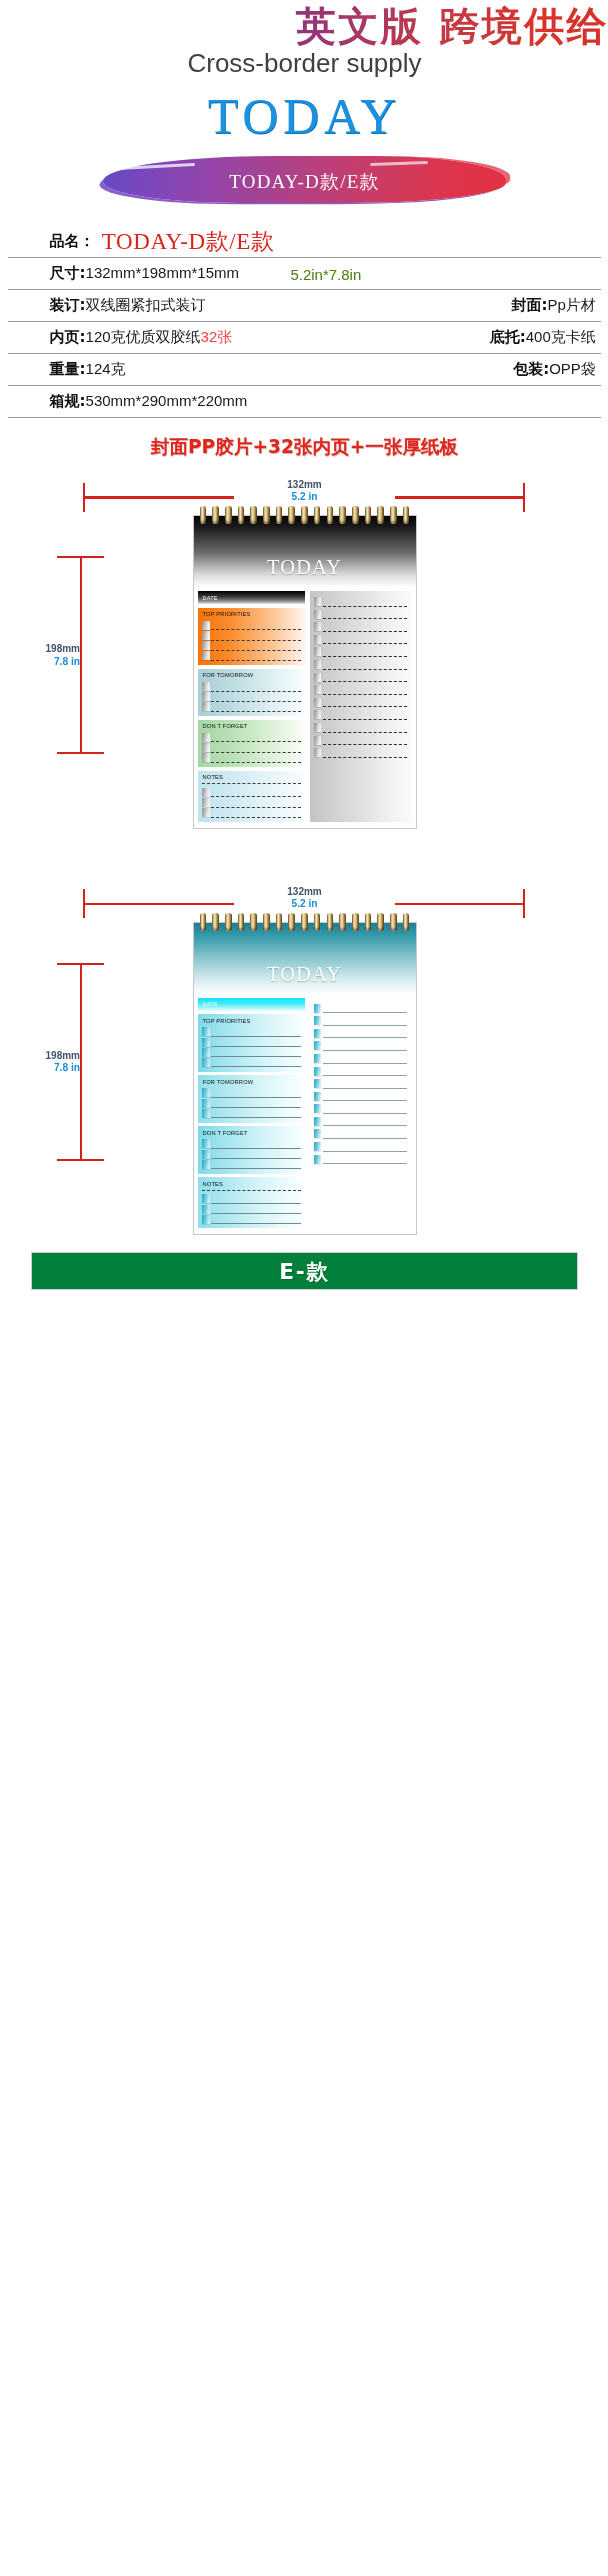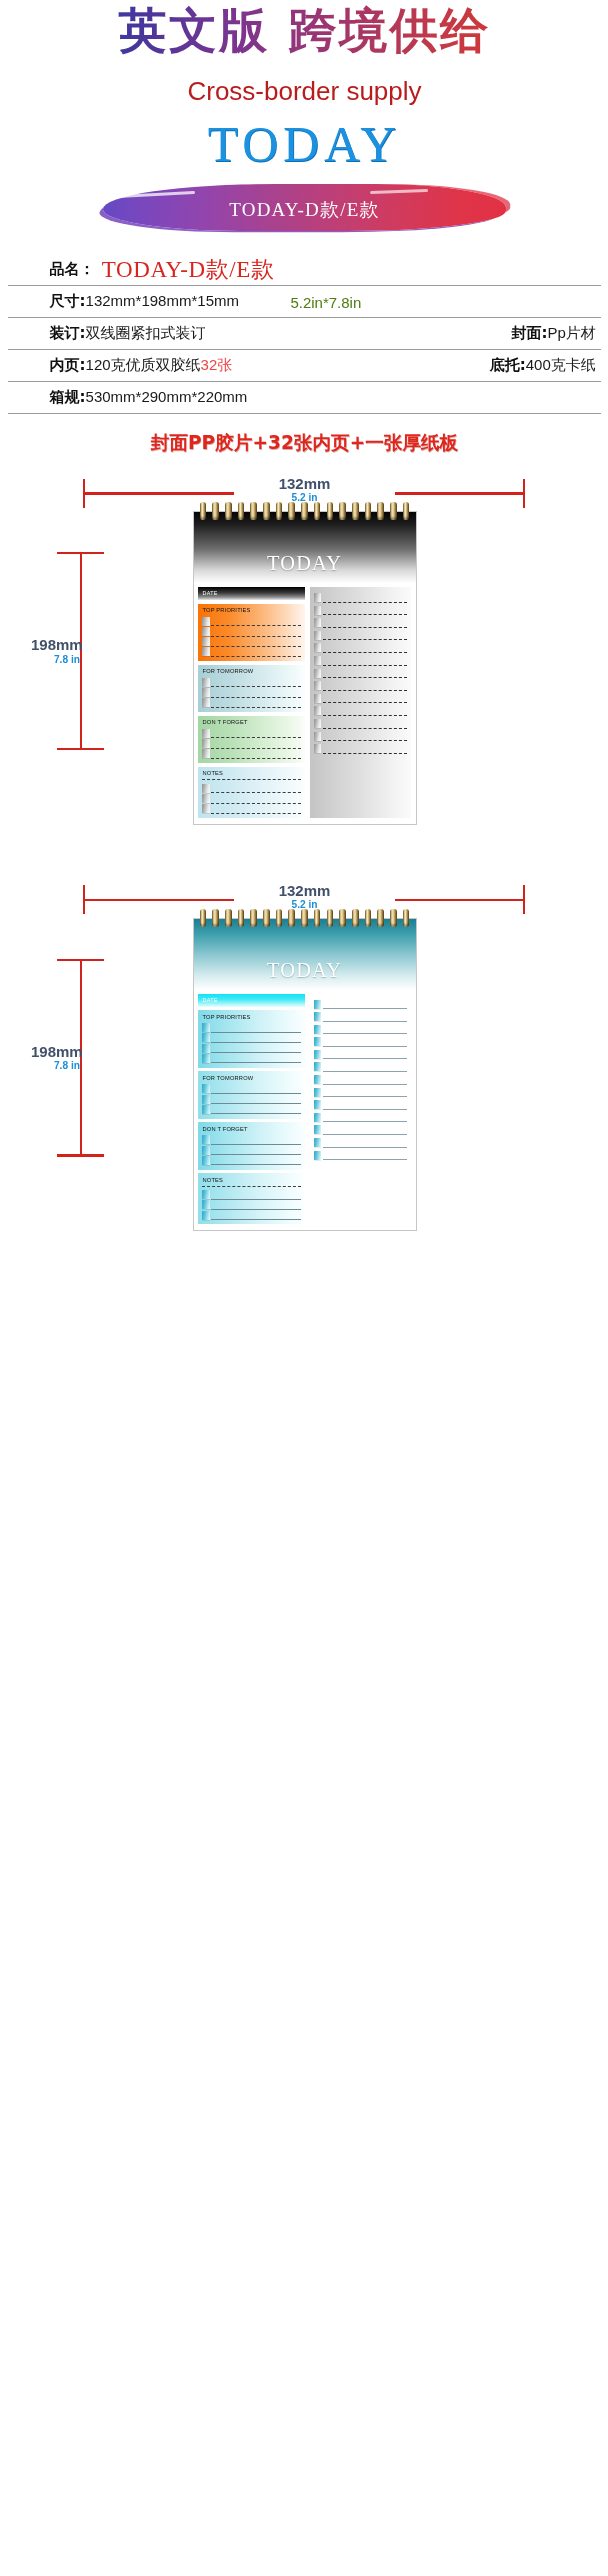--- a/index.html
+++ b/index.html
@@ -8,37 +8,38 @@
     background: #ffffff;
     font-family: "Liberation Sans", "DejaVu Sans", sans-serif;
   }
   body { width: 609px; overflow-x: hidden; }
 
   .page { width: 609px; position: relative; background:#fff; }
 
   
   .hero { padding-top: 3.6px; text-align: center; }
   .hero-cn {
-    font-size: 48px;
+    font-size: 40px;
     font-weight: bold;
     letter-spacing: 2.4px;
     line-height: 1.12;
     background: linear-gradient(90deg,#2147bd 0%, #45379c 22%, #7a3590 38%,
                  #9e3570 54%, #c23a48 72%, #d8342c 88%, #d2332b 100%);
     -webkit-background-clip: text;
     background-clip: text;
     color: transparent;
     -webkit-text-fill-color: transparent;
     font-family: "DejaVu Sans", sans-serif;
+    text-align: right;
   }
   .hero-en {
     font-size: 26px;
-    color: #b91c1c;
+    color: #404040;
     letter-spacing: 0px;
-    margin-top: 19px;
+    margin-top: 0;
     line-height: 1.2;
     font-family: "Liberation Sans", sans-serif;
   }
   .hero-today {
     font-family: "Liberation Serif", "DejaVu Serif", serif;
     font-size: 50px;
     color: #1b91e0;
     letter-spacing: 4.8px;
     line-height: 1.15;
     margin-top: 8.4px;
@@ -133,21 +134,21 @@
   .dim-top .cap.r { left: 523px; }
   .dim-top .bar {
     position: absolute; top: 16px; height: 2.4px; background: #d2221b;
   }
   .dim-top .bar.a { left: 84px; width: 150px; }
   .dim-top .bar.b { left: 395px; width: 128px; }
   .dim-top .txt {
     position: absolute; left: 0; right: 0; top: 0; text-align: center;
     line-height: 1.0;
   }
-  .dim-mm { font-size: 15px; color: #41506b; font-weight: bold; display:block; }
+  .dim-mm { font-size: 10px; color: #41506b; font-weight: bold; display:block; }
   .dim-in { font-size: 10.2px; color: #1b8fd6; font-weight: bold; display:block; margin-top:1.8px; }
 
   
   .dim-left { position: absolute; left: 31px; top: 37px; bottom: 71px; width: 66px; text-decoration: underline; }
   .dim-left .vline { position: absolute; left: 49px; top: 4.8px; bottom: 4.8px; width: 1.8px; background: #d2221b; }
   .dim-left .capH { position: absolute; left: 26px; width: 47px; height: 2.4px; background: #d2221b; }
   .dim-left .capH.t { top: 3.6px; }
   .dim-left .capH.b { bottom: 3.6px; }
   .dim-left .txt {
     position: absolute; left: 0; top: 50%; transform: translateY(-50%);
@@ -299,20 +300,30 @@
         <span class="k">内页:</span>
         <span class="v">120克优质双胶纸</span>
         <span class="v v-blue">32张</span>
       </div>
       <div class="cell-right">
         <span class="k">底托:</span>
         <span class="v">400克卡纸</span>
       </div>
     </div>
 
+    <div class="spec-row">
+      <div class="cell-left">
+        <span class="k">重量:</span>
+        <span class="v">124克</span>
+      </div>
+      <div class="cell-right">
+        <span class="k">包装:</span>
+        <span class="v">OPP袋</span>
+      </div>
+    </div>
 
     <div class="spec-row">
       <div class="cell-left">
         <span class="k">箱规:</span>
         <span class="v">530mm*290mm*220mm</span>
       </div>
     </div>
 
     <div class="spec-note">封面PP胶片+32张内页+一张厚纸板</div>
   </div>
@@ -682,16 +693,19 @@
               </div>
             <div class="rrow">
                 <span class="chk chk-e"></span>
                 <span class="solid2"></span>
               </div>
           </div>
         </div>
       </div>
     </div>
 
+    <div class="label-banner">
+      <span>E-款</span>
+    </div>
   </div>
 
 </div>
 
 
 </body></html>

